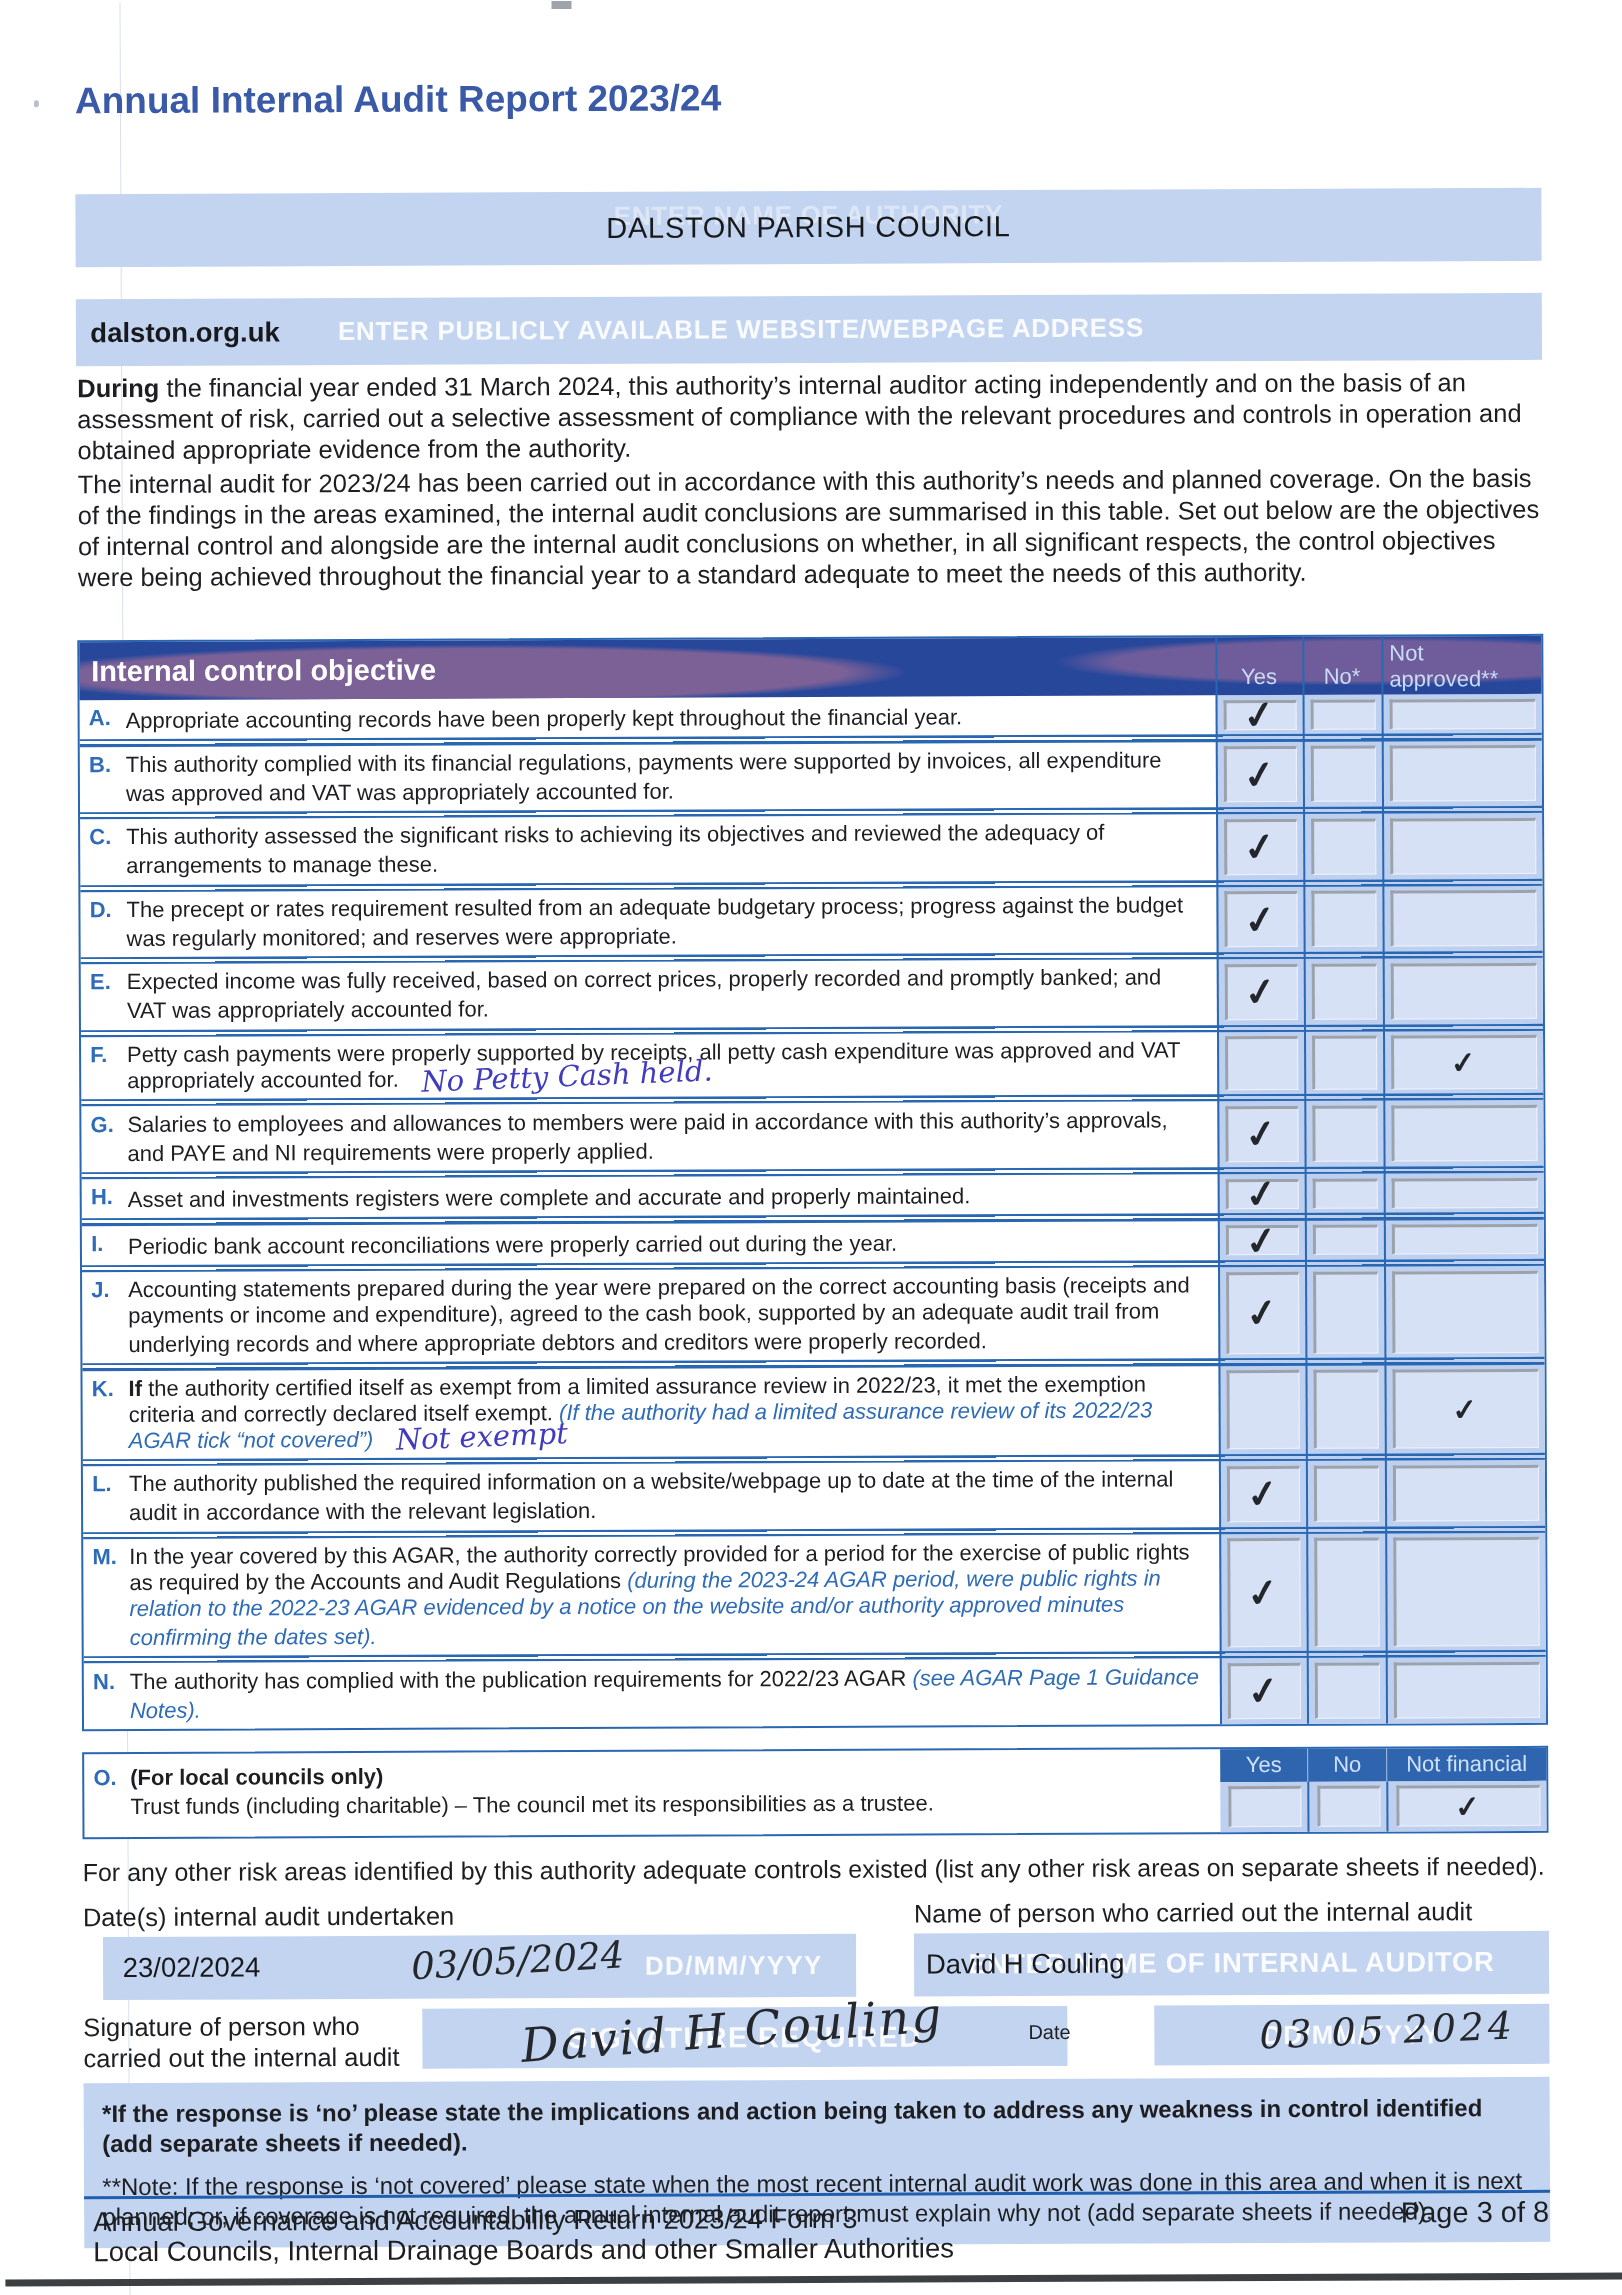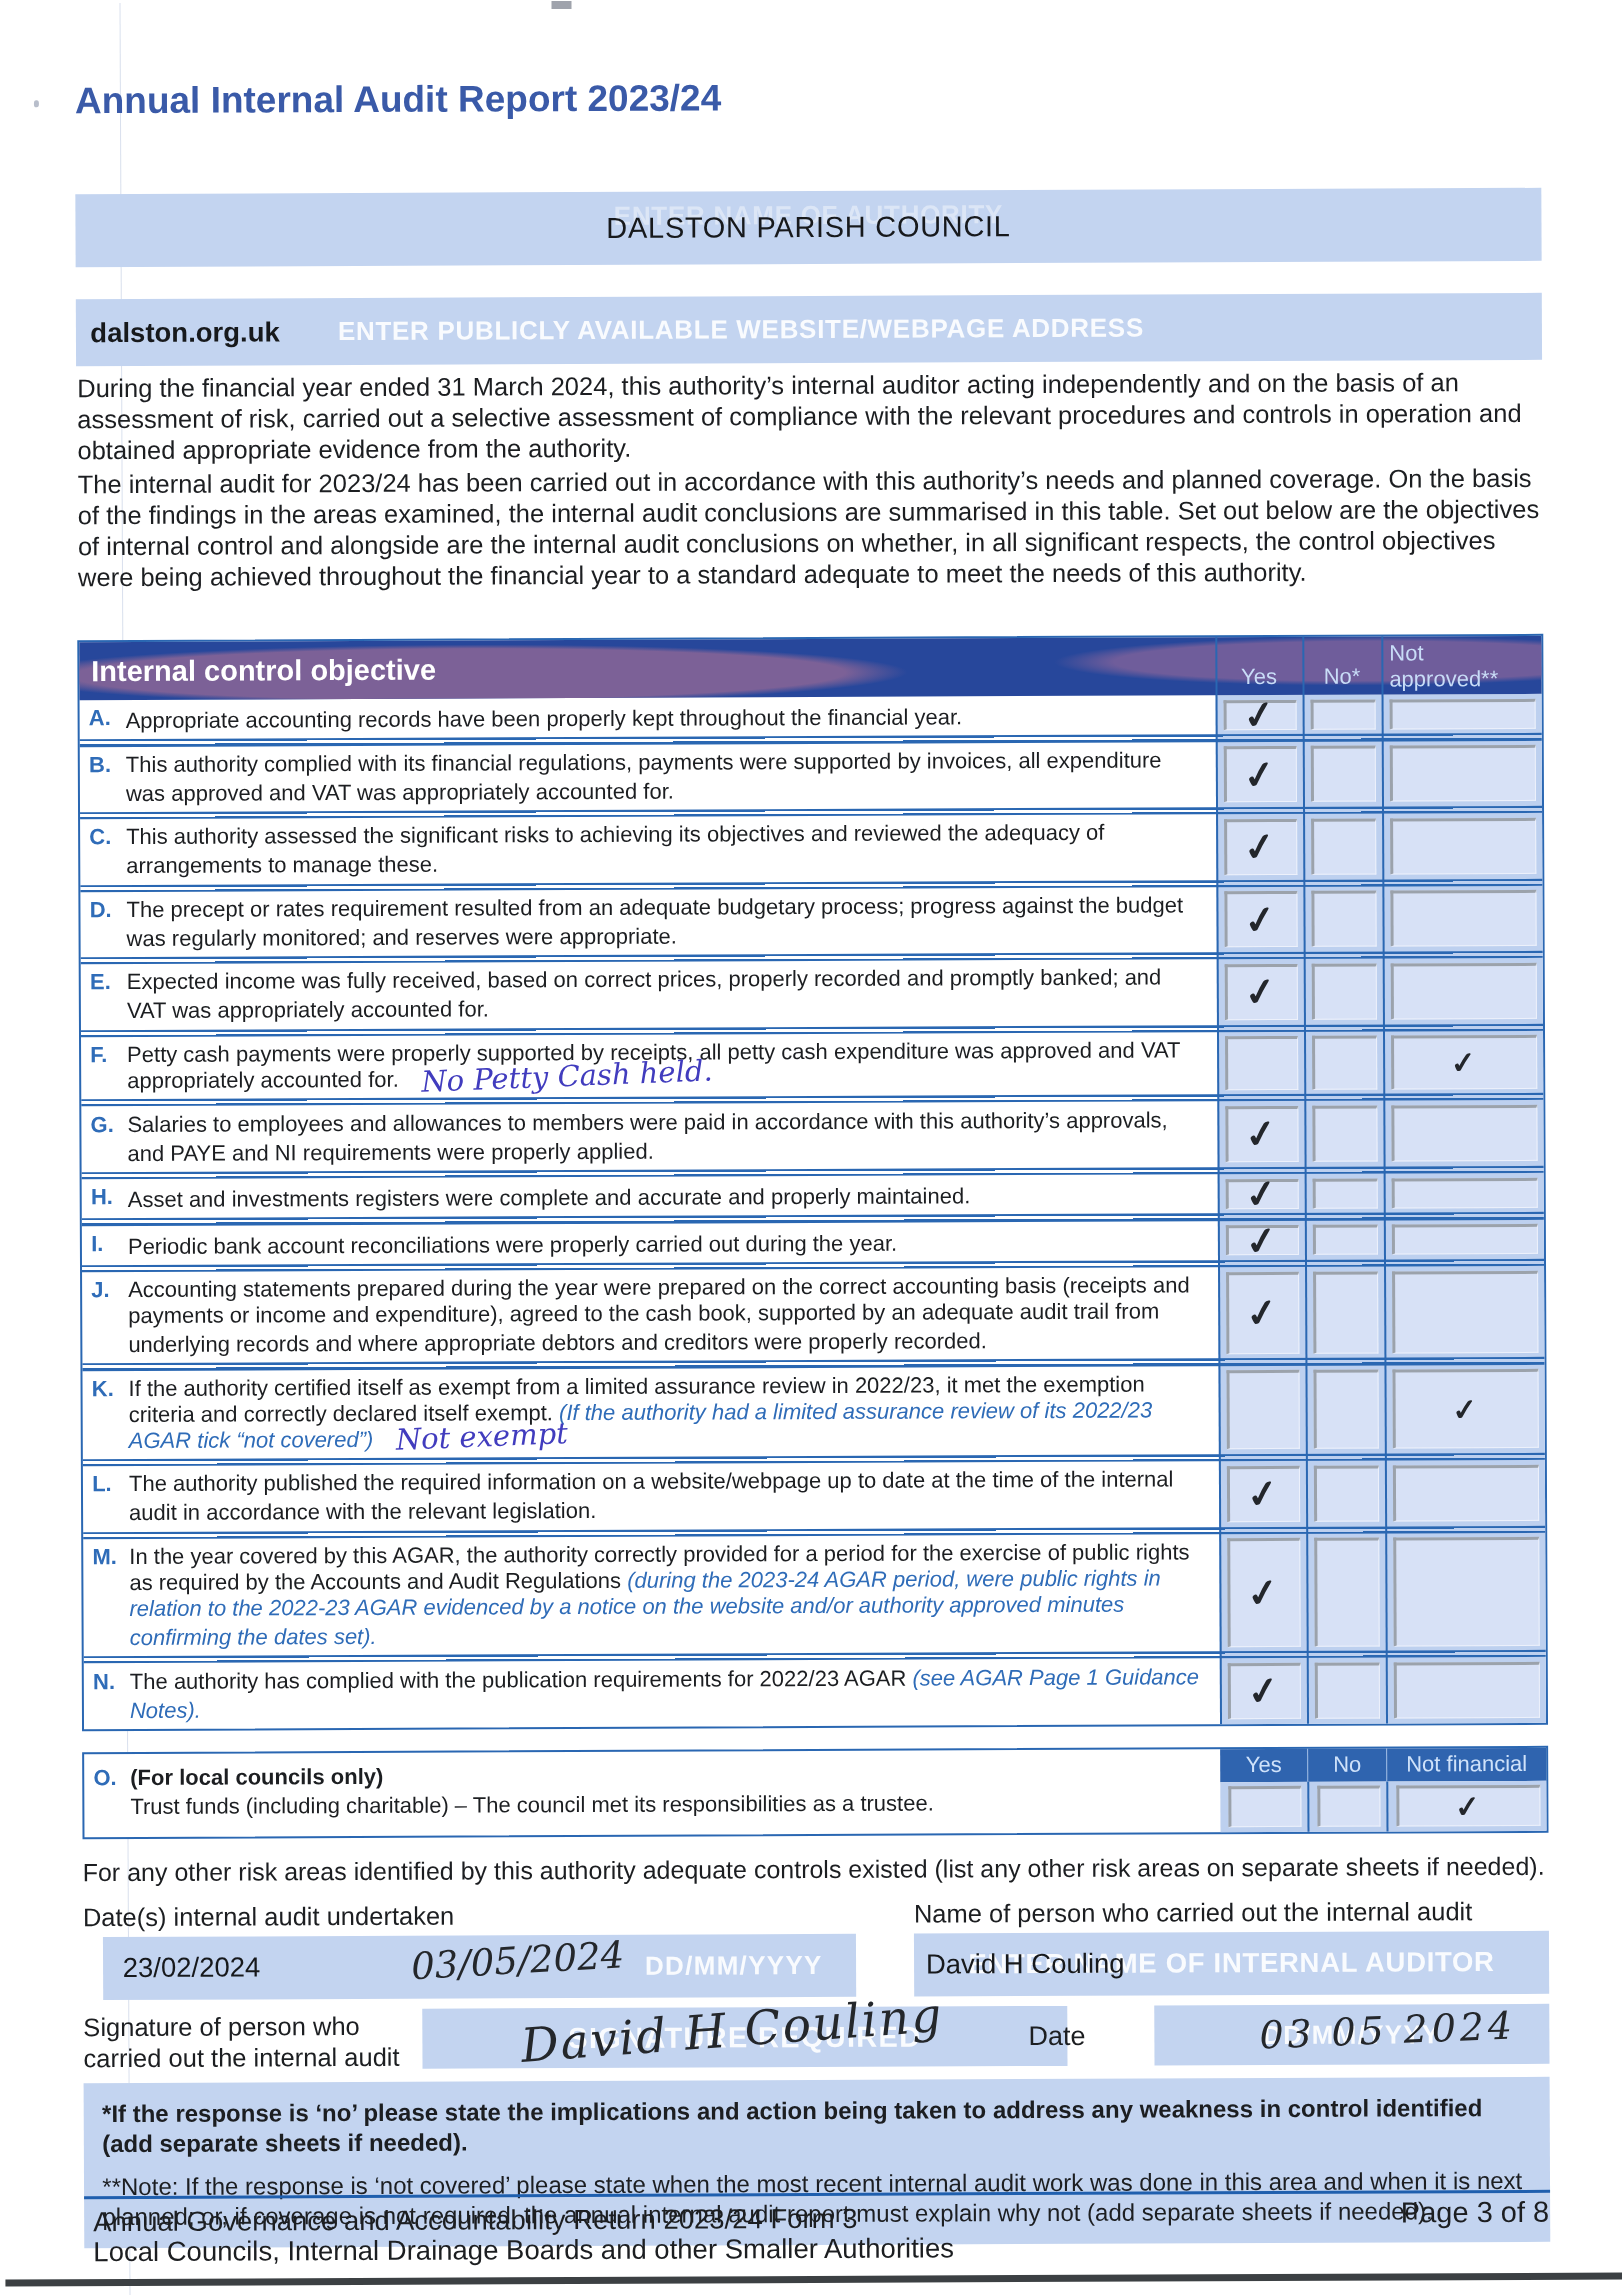--- a/index.html
+++ b/index.html
@@ -23,21 +23,21 @@
   .ghost-authority{position:absolute;left:0;right:0;top:9.2px;text-align:center;font-size:26px;
                    color:rgba(255,255,255,.42);font-weight:bold;letter-spacing:0.7px;}
   .website-value{position:absolute;left:14.4px;top:0;bottom:0;display:flex;align-items:center;font-size:27.5px;color:#17191c;font-weight:bold;}
   .ghost-website{position:absolute;left:262px;top:0;bottom:0;display:flex;align-items:center;
                  font-size:26px;letter-spacing:0.7px;}
 
   
   .para{position:absolute;left:80px;width:1468px;font-size:25.5px;line-height:31px;color:#1c1e21;}
   .para1{top:370px;}
   .para2{top:466px;}
-  .blead{font-weight:normal;}
+  .blead{font-weight:bold;}
 
   
   #flow{position:absolute;left:79px;top:637px;width:1466px;}
 
   
   .table{position:relative;border:2.6px solid #2a67b2;background:#fff;box-sizing:border-box;}
   .strips-bg{position:absolute;top:58px;bottom:0;right:0;width:326px;background:#bdd0ef;z-index:0;}
   .strips-lines{position:absolute;top:0;bottom:0;right:0;width:326px;display:flex;z-index:5;pointer-events:none;}
   .strips-lines div{box-sizing:border-box;border-left:2.6px solid #2a67b2;height:100%;}
   .sl1{width:87px;} .sl2{width:79px;} .sl3{width:160px;}
@@ -104,21 +104,21 @@
   .hand-date1{position:absolute;left:308px;top:3.9px;font-size:37px;transform:rotate(-3deg);}
   .ghost-dd1{position:absolute;right:33px;top:0;bottom:0;display:flex;align-items:center;font-size:26px;letter-spacing:1.3px;}
   .ghost-name{position:absolute;inset:0;display:flex;align-items:center;justify-content:center;font-size:27.5px;letter-spacing:0.7px;}
   .name-typed{left:11.8px;}
 
   .sig-row{position:relative;margin-top:10.5px;height:60px;}
   .sig-label{position:absolute;left:0;top:1.3px;width:327px;font-size:25.5px;line-height:31px;}
   .sigbox{position:absolute;left:339px;width:645px;top:0;bottom:0;background:#c3d4f0;}
   .ghost-sig{position:absolute;inset:0;display:flex;align-items:center;justify-content:center;font-size:29px;letter-spacing:1.3px;}
   .sig-hand{position:absolute;left:98px;top:-5.2px;font-size:47px;letter-spacing:2px;transform:rotate(-4deg);white-space:nowrap;}
-  .date-label{position:absolute;left:945px;top:14.4px;font-size:27px;}
+  .date-label{position:absolute;left:945px;top:14.4px;font-size:20px;}
   .datebox2{position:absolute;left:1071px;right:0;top:0;bottom:0;background:#c3d4f0;}
   .ghost-dd2{position:absolute;inset:0;display:flex;align-items:center;justify-content:center;font-size:26px;letter-spacing:1.3px;}
   .hand-date2{position:absolute;left:105px;top:3.9px;font-size:38px;letter-spacing:3.9px;transform:rotate(-2deg);}
 
   
   .footnote-box{margin-top:13px;background:#c3d4f0;padding:15.7px 18.3px;box-sizing:border-box;
                 font-size:24px;line-height:30px;}
   .fn1{font-weight:bold;}
   .fn2{margin-top:13px;}
 

